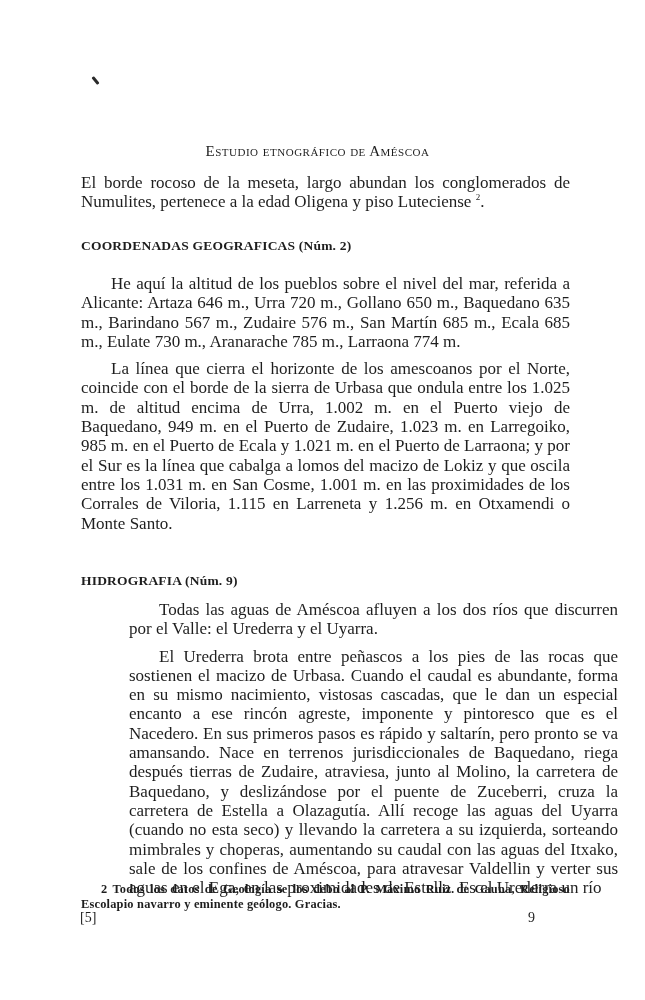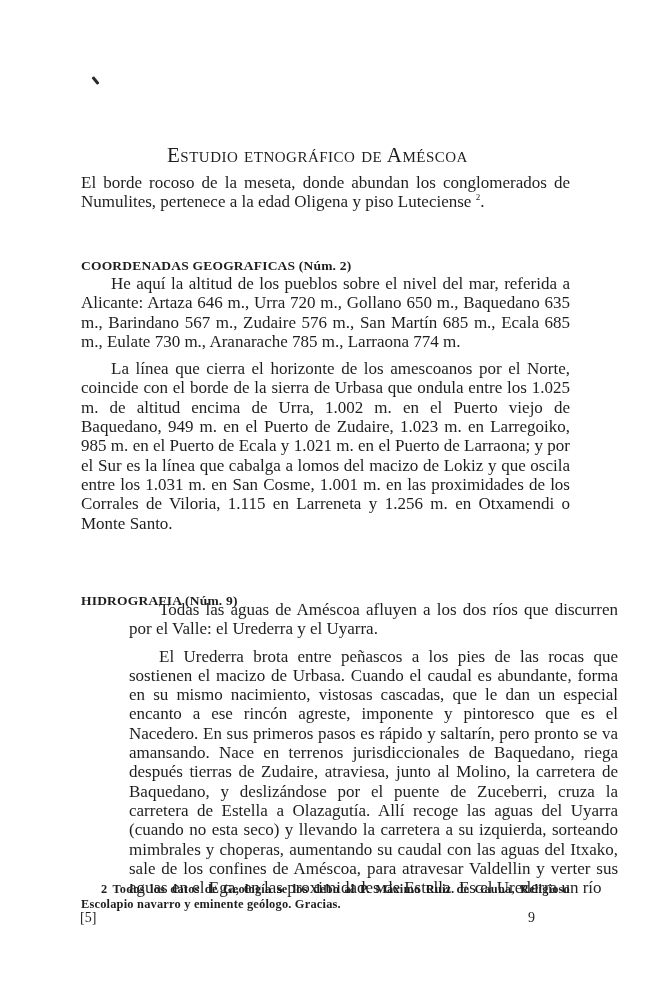--- a/index.html
+++ b/index.html
@@ -7,52 +7,52 @@
       width: 645px; height: 1000px; position: relative; overflow: hidden;
       font-family: "Liberation Serif", "DejaVu Serif", serif;
       color: #1e1e1e;
     }
     .speck {
       position: absolute; left: 94px; top: 76px; width: 3px; height: 9px;
       background: #2a2a2a; transform: rotate(-40deg); border-radius: 1px;
     }
     .running-head {
       position: absolute; left: 0; width: 635px; top: 143px; text-align: center;
-      font-size: 21px; font-variant: small-caps; letter-spacing: 0.5px;
+      font-size: 15px; font-variant: small-caps; letter-spacing: 0.5px;
     }
     .body-text {
       position: absolute; left: 81px; width: 489px;
       font-size: 17px; line-height: 19.3px; text-align: justify;
     }
     .body-text p { margin: 0; }
     .indent { text-indent: 30px; }
     .gap { margin-top: 8px !important; }
     .heading {
       position: absolute; left: 81px; font-family: "Liberation Serif", serif;
-      font-weight: bold; font-size: 13.5px; letter-spacing: 0.2px; margin-top: 20px;
+      font-weight: bold; font-size: 13.5px; letter-spacing: 0.2px;
     }
     .footnote {
       position: absolute; left: 81px; width: 489px; top: 882px;
       font-size: 12.4px; line-height: 15px; text-align: justify;
       font-family: "Liberation Serif", serif; letter-spacing: 0.2px;
     }
     .footnote .first { text-indent: 20px; font-weight: bold; }
     .folio-left { position: absolute; left: 80px; top: 910px; font-size: 14px; }
     .folio-right { position: absolute; left: 528px; top: 910px; font-size: 14px; }
     sup { font-size: 9px; line-height: 0; }
   </style>
 </head>
 <body>
 
 <div class="speck"></div>
 
 <div class="running-head">Estudio etnográfico de Améscoa</div>
 
 <div class="body-text" style="top:173px;">
-  <p><span>El borde rocoso de la meseta, donde abundan los conglomerados de Numulites, pertenece a la edad Oligena y piso Luteciense</span> <sup>2</sup><span>.</span></p>
+  <p><span>El borde rocoso de la meseta, largo abundan los conglomerados de Numulites, pertenece a la edad Oligena y piso Luteciense</span> <sup>2</sup><span>.</span></p>
 </div>
 
 <div class="heading" style="top:238px;">COORDENADAS GEOGRAFICAS (Núm. 2)</div>
 
 <div class="body-text" style="top:266px;">
   <p class="indent gap">He aquí la altitud de los pueblos sobre el nivel del mar, referida a Alicante: Artaza 646 m., Urra 720 m., Gollano 650 m., Baquedano 635 m., Barindano 567 m., Zudaire 576 m., San Martín 685 m., Ecala 685 m., Eulate 730 m., Aranarache 785 m., Larraona 774 m.</p>
   <p class="indent gap">La línea que cierra el horizonte de los amescoanos por el Norte, coincide con el borde de la sierra de Urbasa que ondula entre los 1.025 m. de altitud encima de Urra, 1.002 m. en el Puerto viejo de Baquedano, 949 m. en el Puerto de Zudaire, 1.023 m. en Larregoiko, 985 m. en el Puerto de Ecala y 1.021 m. en el Puerto de Larraona; y por el Sur es la línea que cabalga a lomos del macizo de Lokiz y que oscila entre los 1.031 m. en San Cosme, 1.001 m. en las proximidades de los Corrales de Viloria, 1.115 en Larreneta y 1.256 m. en Otxamendi o Monte Santo.</p>
 </div>
 
 <div class="heading" style="top:573px;">HIDROGRAFIA (Núm. 9)</div>

